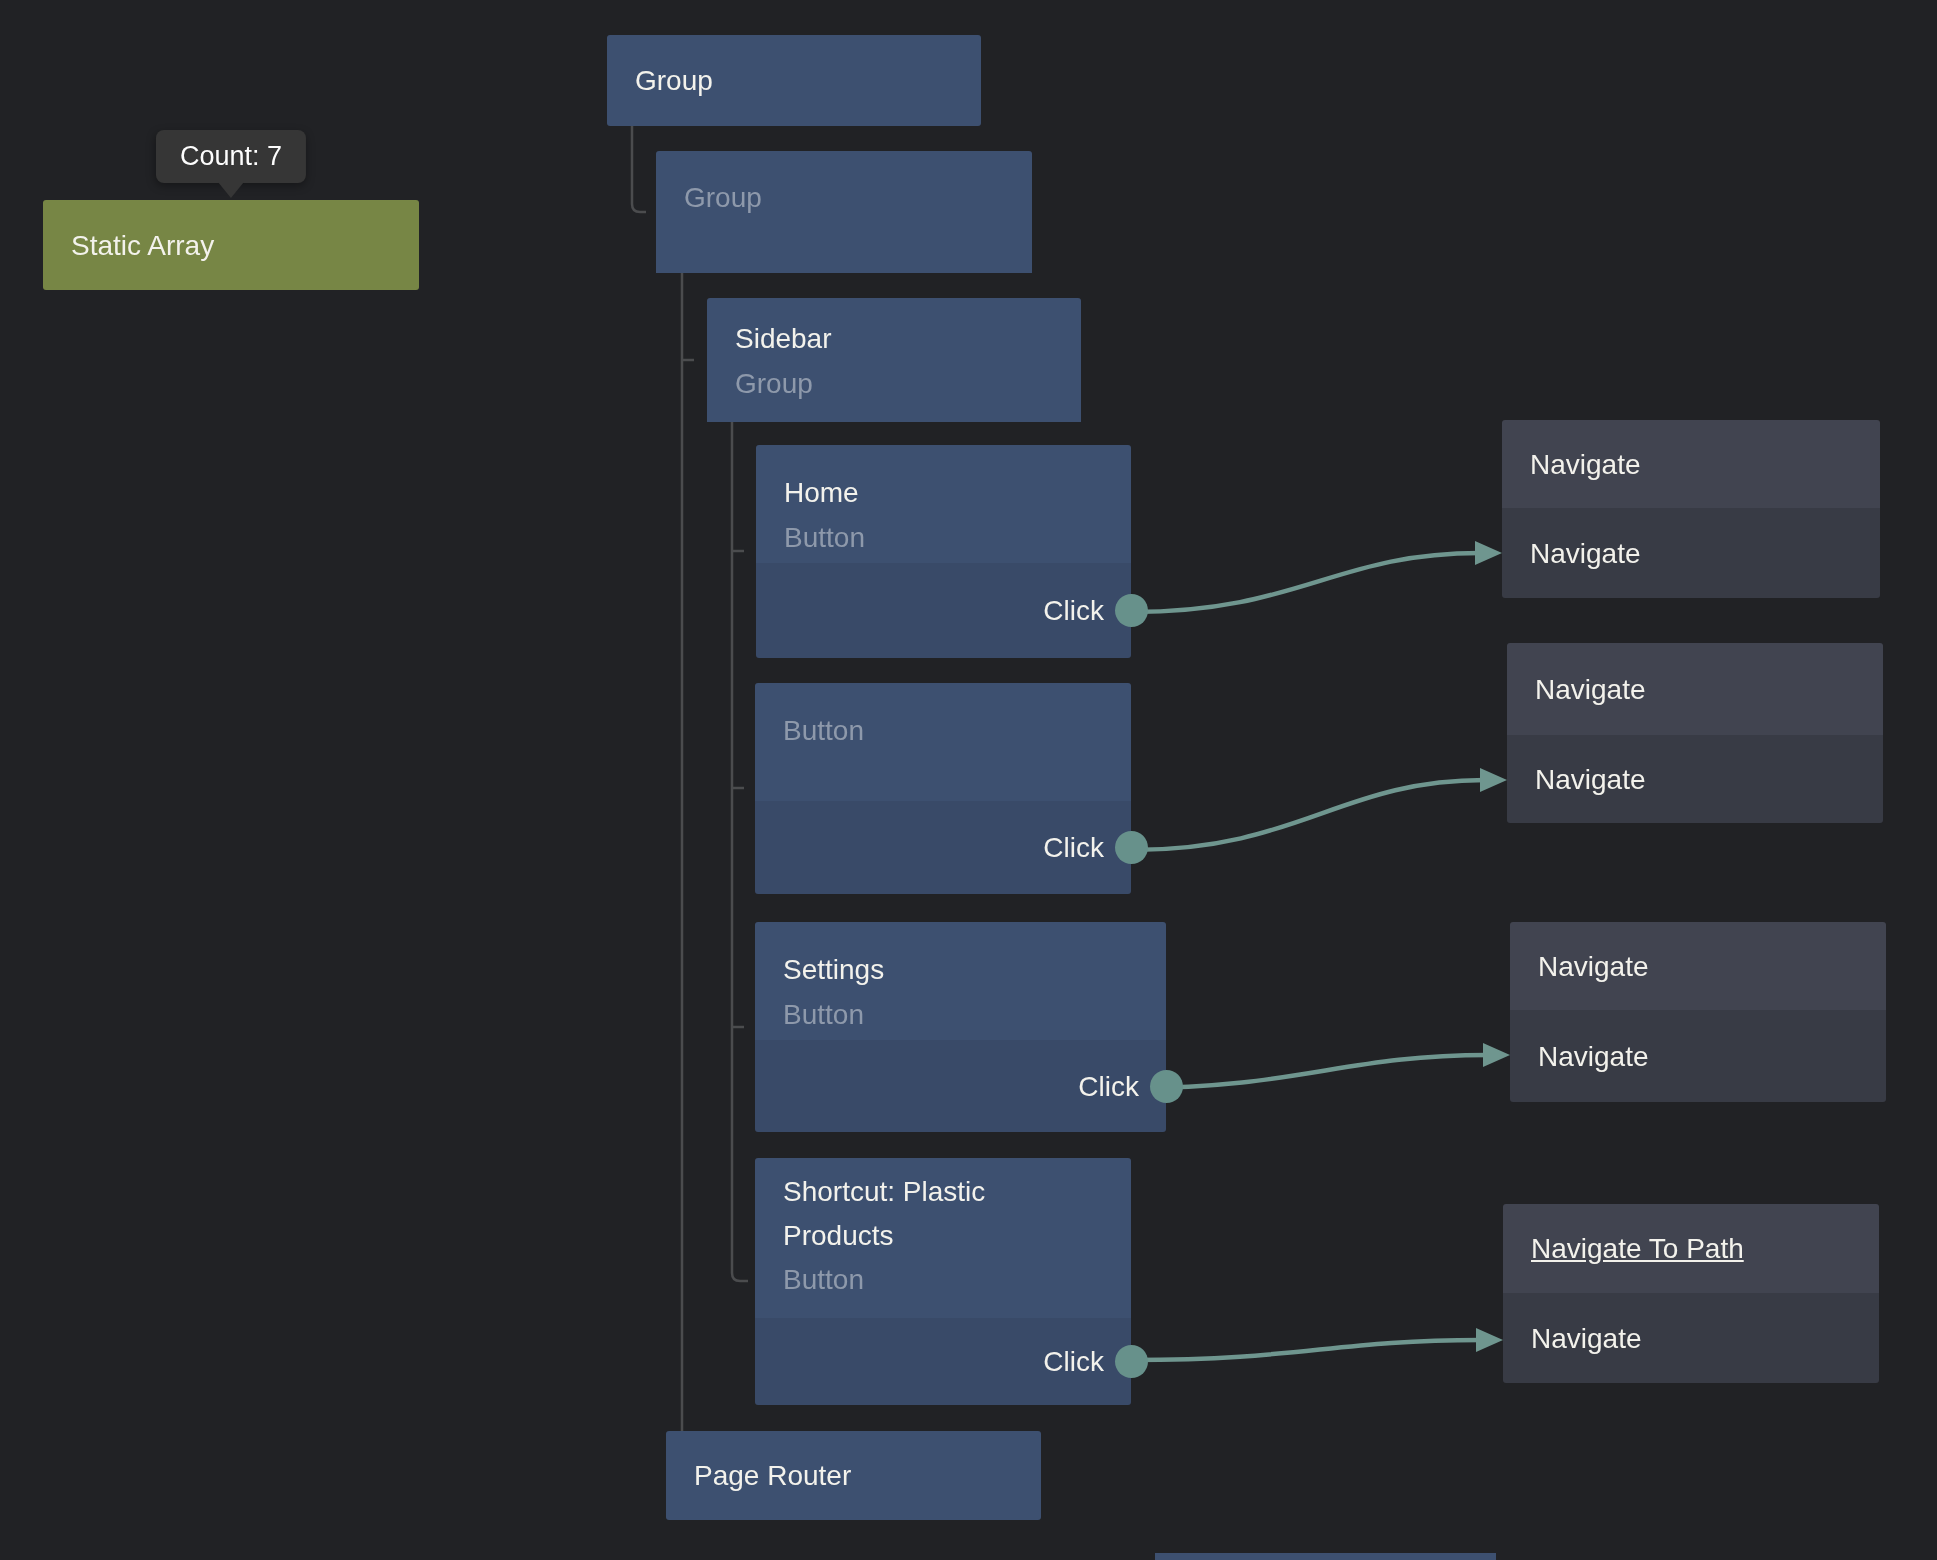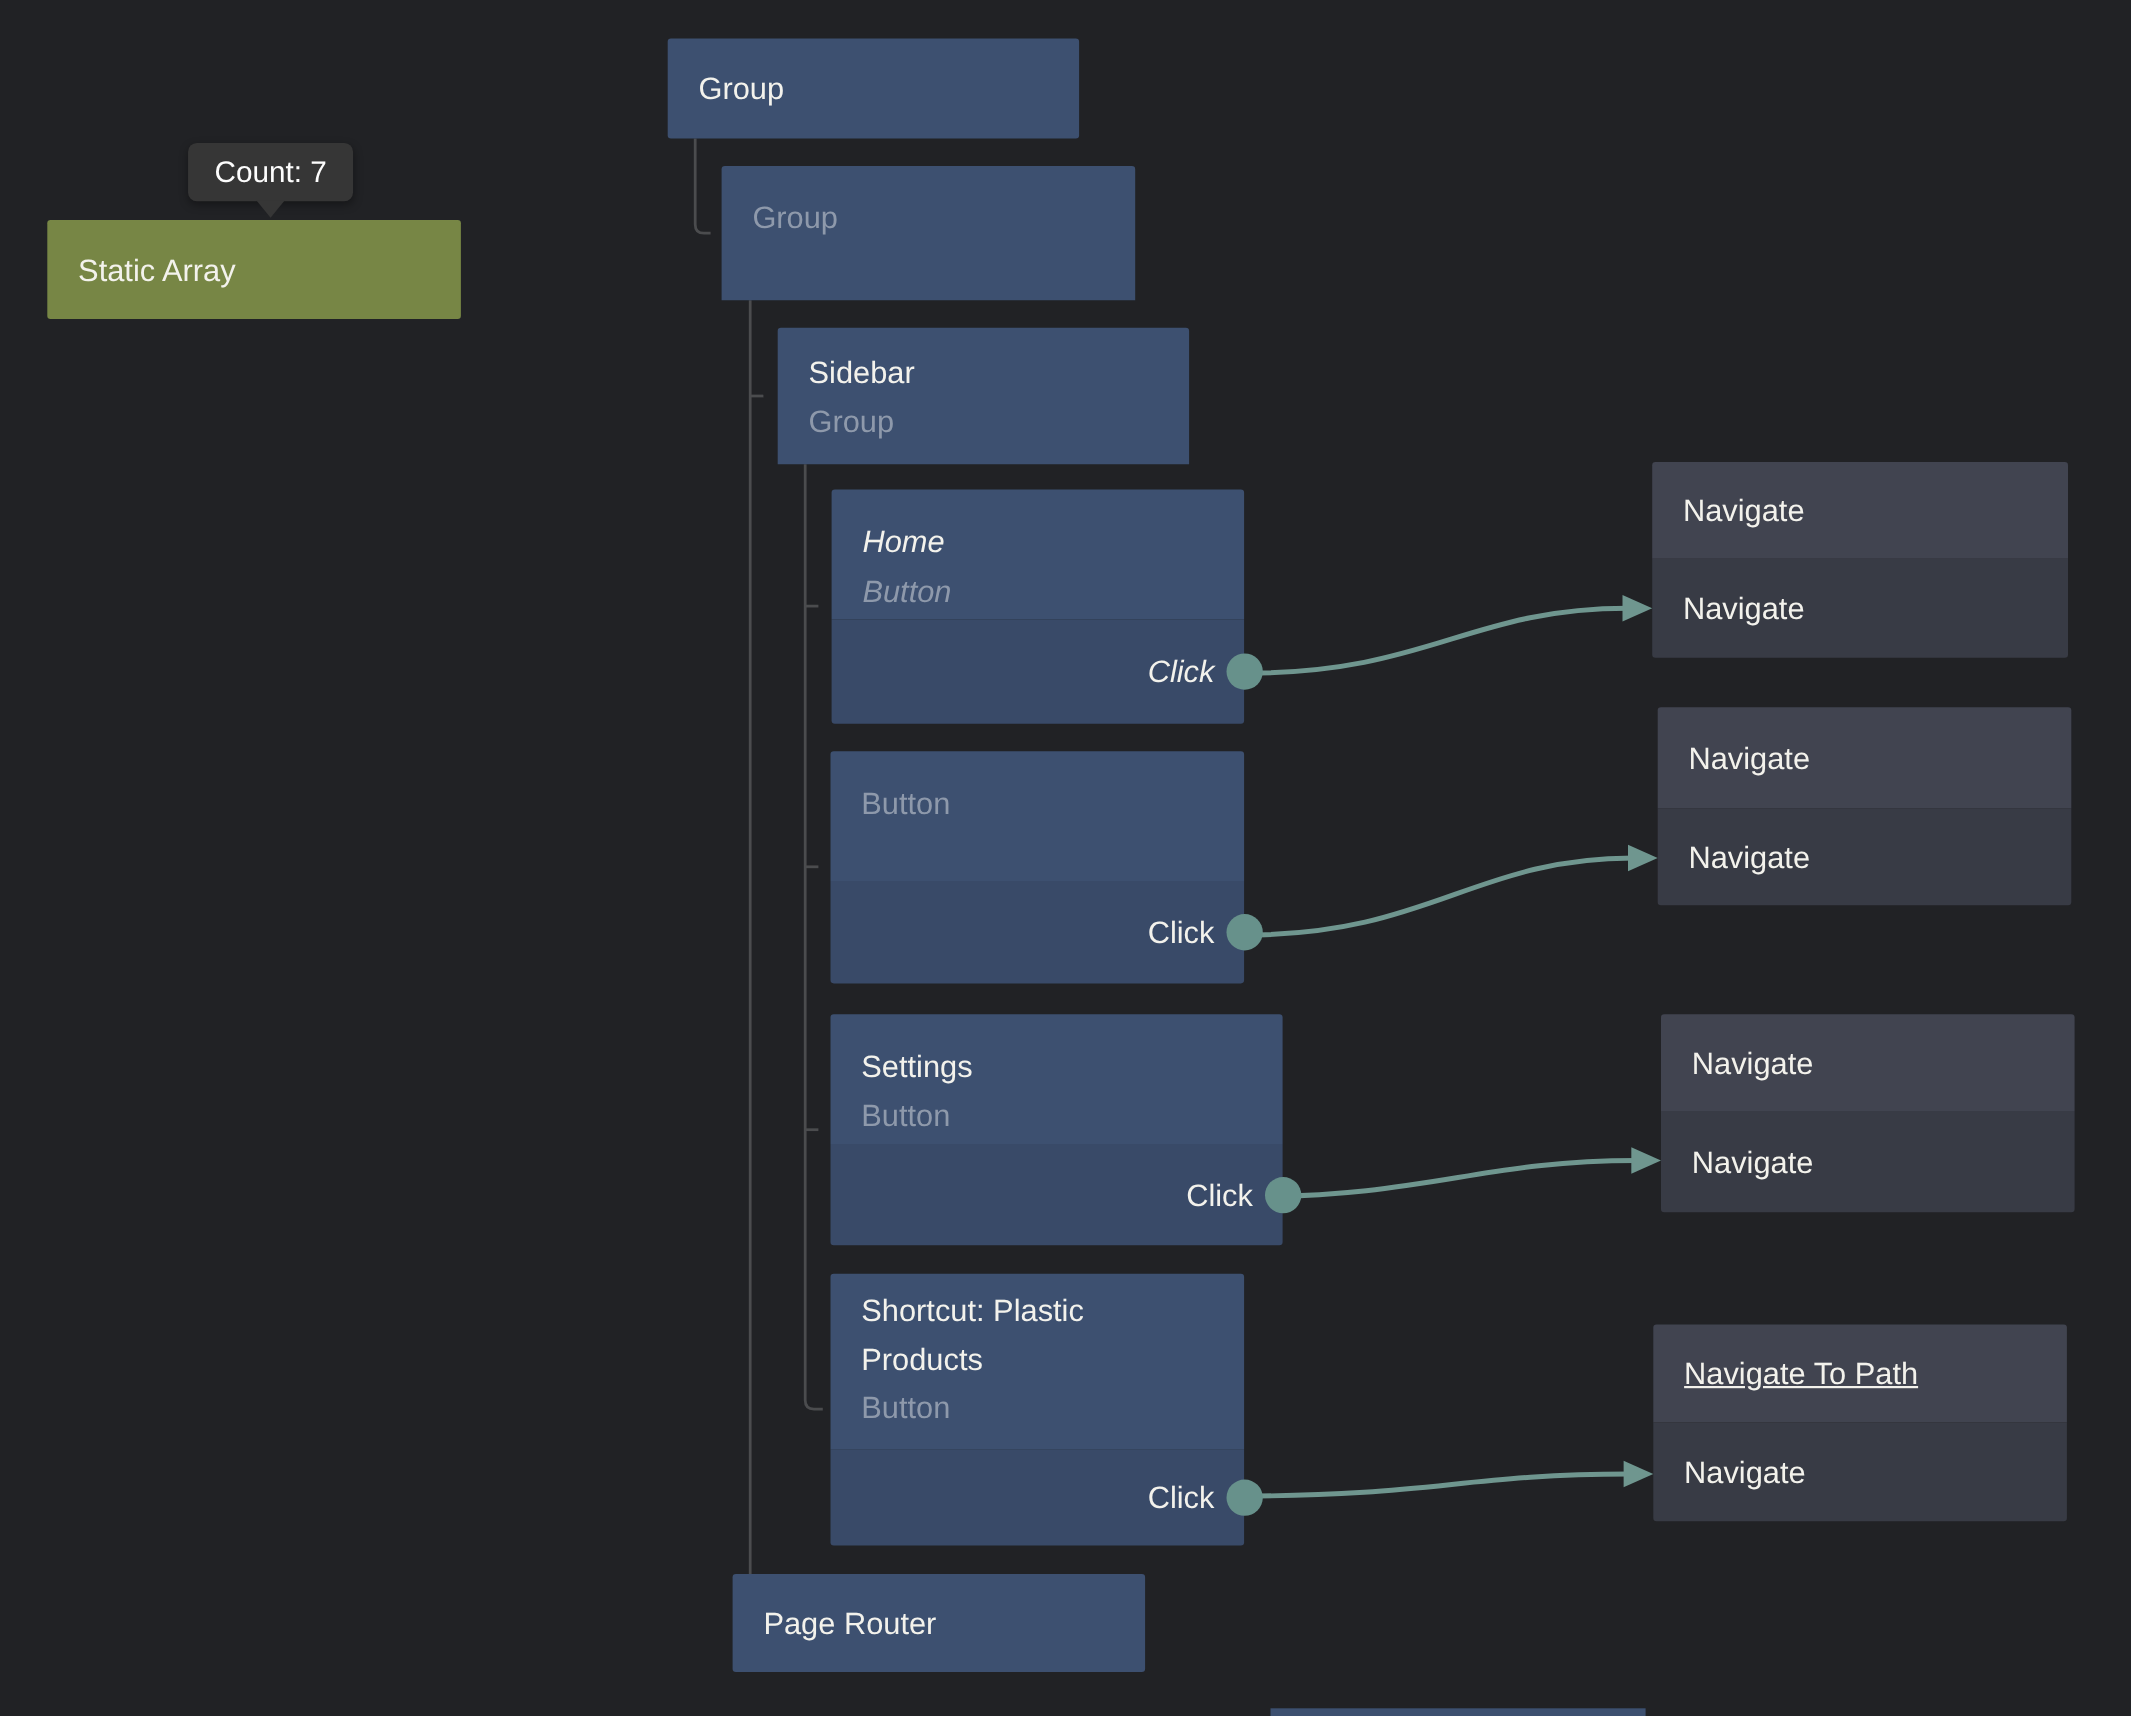--- a/index.html
+++ b/index.html
@@ -48,21 +48,21 @@
   .gray .body{background:var(--node-gray-body);}
   .green{background:var(--node-green);text-align:right;}
 
   
   #n-static{left:43px;top:200px;width:376px;height:90px;}
   #n-group{left:607px;top:35px;width:374px;height:91px;}
   #n-main{left:656px;top:151px;width:376px;height:122px;}
   #n-main .hdr{height:122px;padding-top:24px;}
   #n-sidebar{left:707px;top:298px;width:374px;height:124px;}
   #n-sidebar .hdr{height:124px;padding-top:18px;}
-  #n-home{left:756px;top:445px;width:375px;height:213px;font-style:italic;}
+  #n-home{left:756px;top:445px;width:375px;height:213px;}
   #n-home .hdr{height:118px;}
   #n-home .body{height:95px;}
   #n-products{left:755px;top:683px;width:376px;height:211px;}
   #n-products .hdr{height:118px;}
   #n-products .body{height:93px;}
   #n-settings{left:755px;top:922px;width:411px;height:210px;}
   #n-settings .hdr{height:118px;}
   #n-settings .body{height:92px;}
   #n-shortcut{left:755px;top:1158px;width:376px;height:247px;}
   #n-shortcut .hdr{height:160px;padding-top:12px;}
@@ -83,21 +83,21 @@
   #n-navpath .hdr{height:89px;text-decoration:underline;}
   #n-navpath .body{height:90px;}
   .gray .hdr:not(.solo){display:flex;align-items:center;padding-top:0;}
   #n-sliver{left:1155px;top:1553px;width:341px;height:7px;border-radius:0;background:var(--node-blue-header);}
 
   
   .tooltip{
     position:absolute;left:231px;top:130px;transform:translateX(-50%);
     background:var(--tooltip-bg);color:var(--tooltip-text);
     height:53px;line-height:53px;padding:0 24px;border-radius:8px;
-    font-size:27px;white-space:nowrap;box-shadow:0 3px 8px rgba(0,0,0,0.35);margin-left:15px;
+    font-size:27px;white-space:nowrap;box-shadow:0 3px 8px rgba(0,0,0,0.35);
   }
   .tooltip .pointer{
     position:absolute;left:50%;bottom:-15px;margin-left:-13px;
     width:0;height:0;
     border-left:13px solid transparent;border-right:13px solid transparent;
     border-top:16px solid var(--tooltip-bg);
   }
 </style>
 </head>
 <body>

